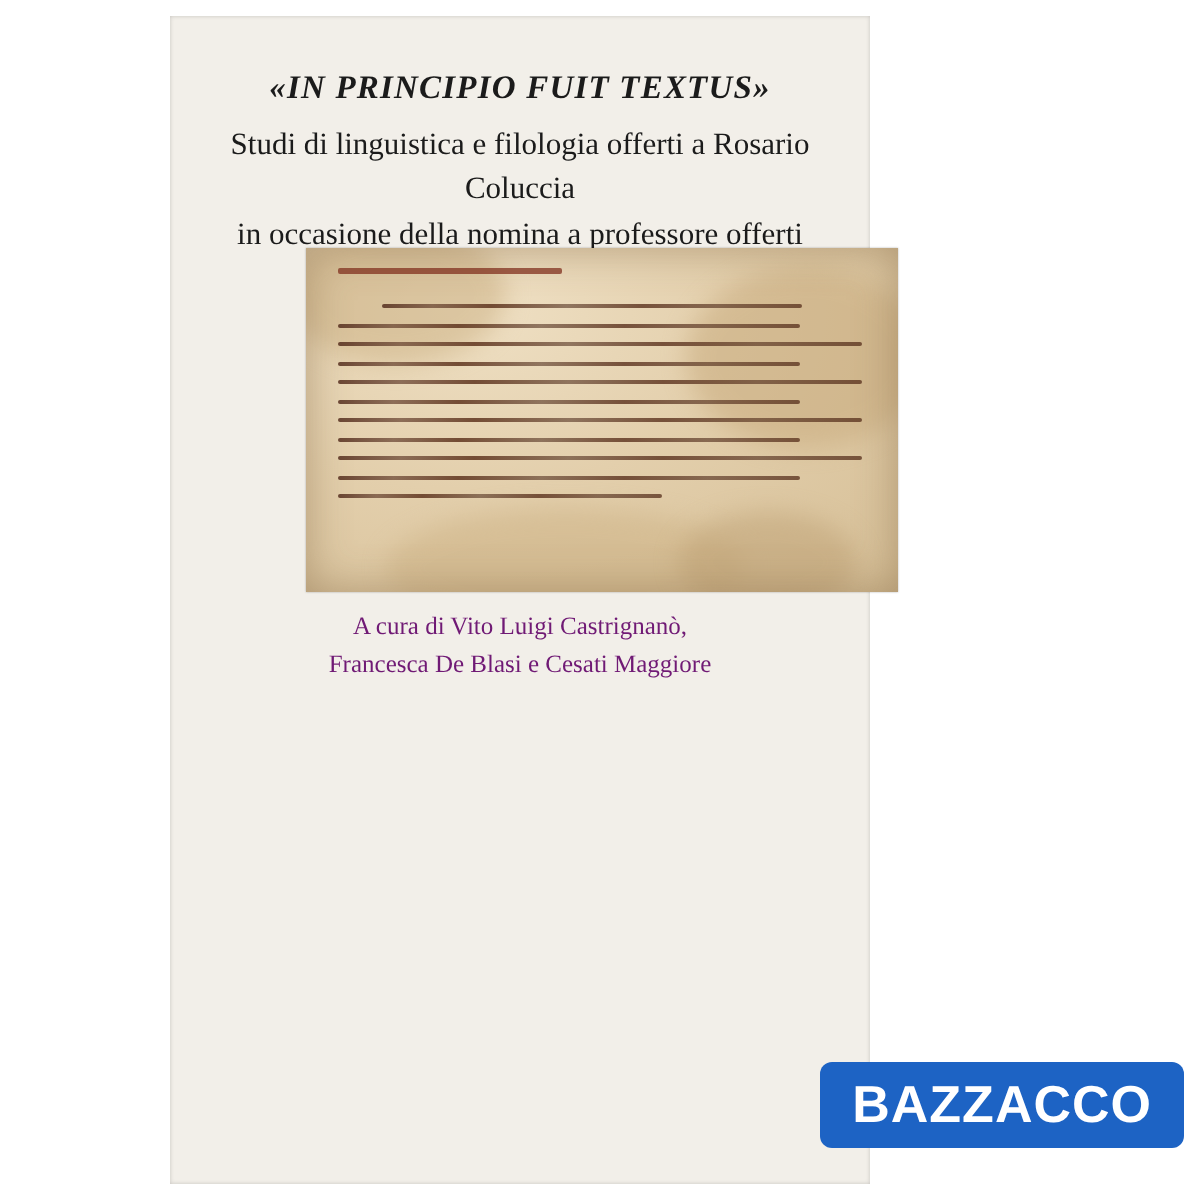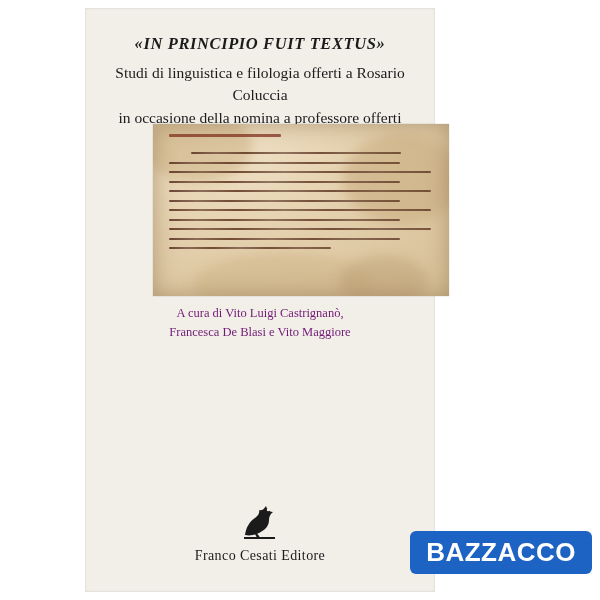--- a/index.html
+++ b/index.html
@@ -203,33 +203,22 @@
           <div class="ms-line mid"></div>
           <div class="ms-line"></div>
           <div class="ms-line mid"></div>
           <div class="ms-line short"></div>
         </div>
         <div class="edge-shadow"></div>
       </div>
 
       <div class="editors">
         <div>A cura di Vito Luigi Castrignanò,</div>
-        <div>Francesca De Blasi e Vito Maggiore</div>
+        <div>Francesca De Blasi e Cesati Maggiore</div>
       </div>
 
-      <div class="publisher">
-        <svg class="logo" viewBox="0 0 42 40">
-          <g fill="#1b1b1b">
-            <path d="M6 33 C7 26 10 20 16 16 C19 14 21 11 20 8 C23 9 25 7 27 4 C28 8 31 10 34 10 C31 12 30 15 30 18 C30 24 26 28 20 31 C16 33 11 34 6 33 Z"></path>
-            <circle cx="29" cy="8" r="1.2" fill="#f2efe9"></circle>
-            <path d="M5 35 L36 35 L36 37 L5 37 Z"></path>
-            <path d="M14 28 C17 30 20 33 21 36 L18 36 C17 33 15 30 13 29 Z"></path>
-          </g>
-        </svg>
-        <div class="publisher-name">Franco Cesati Editore</div>
-      </div>
 
     </div>
   </div>
 
   <div class="watermark">BAZZACCO</div>
 
 </div>
 
 </body></html>

